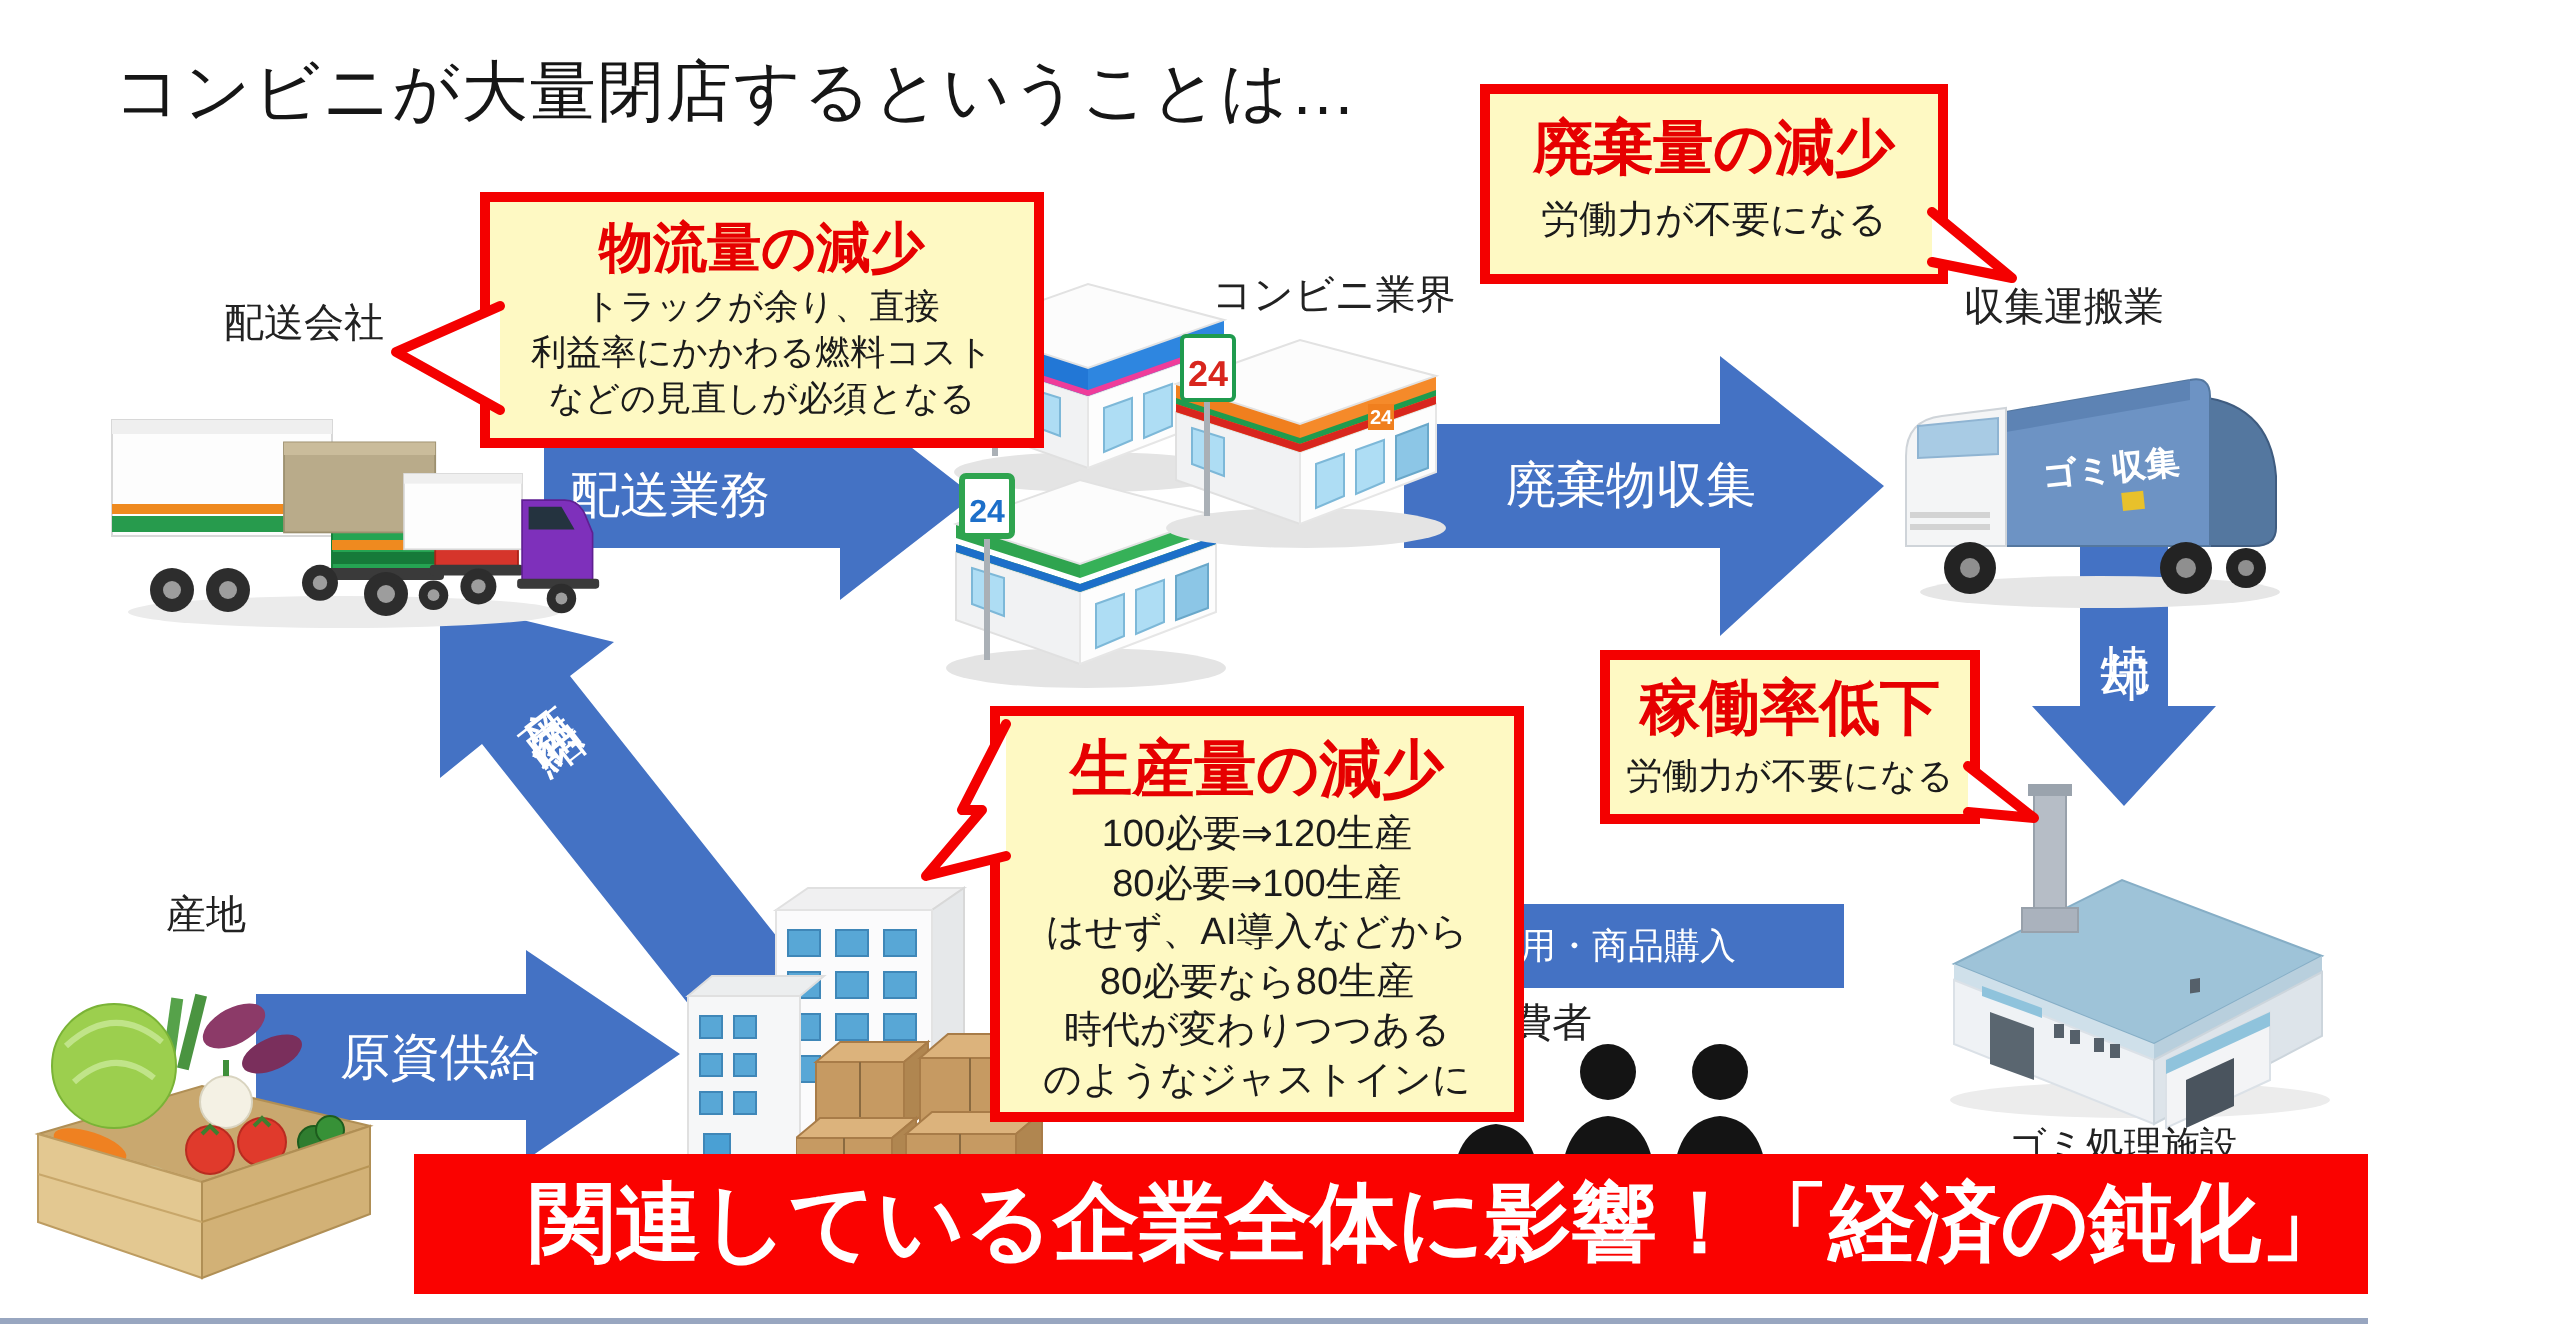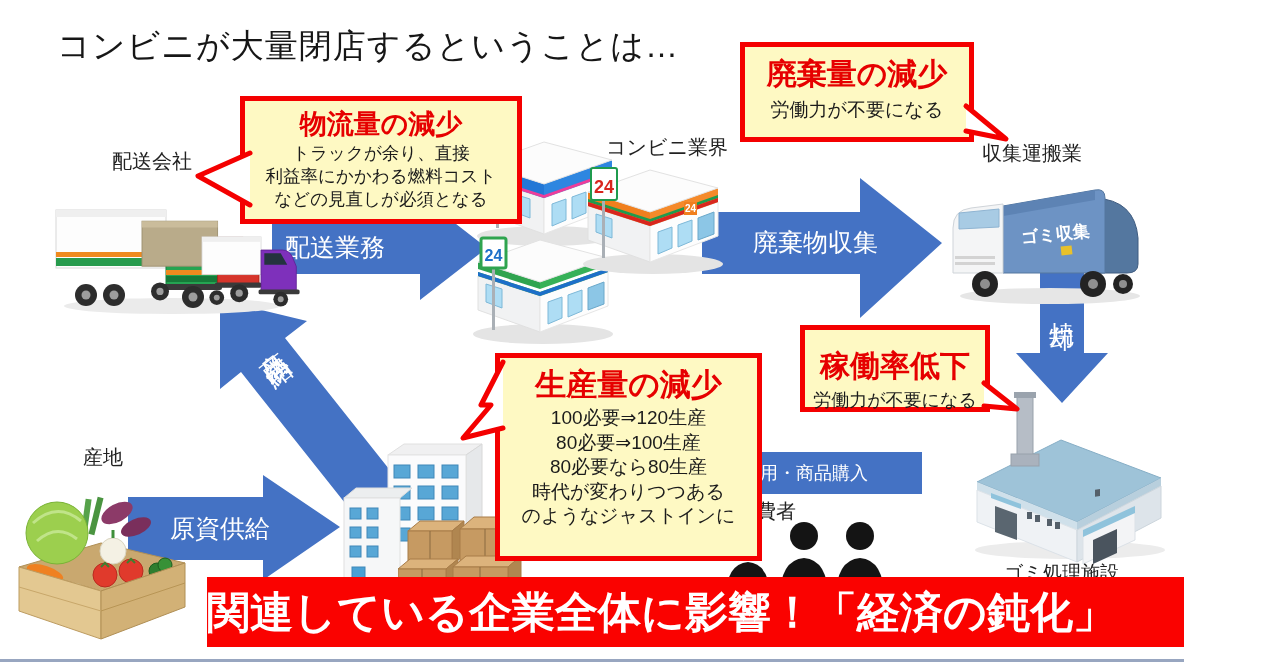--- a/index.html
+++ b/index.html
@@ -14,31 +14,31 @@
   .callout .hd{color:#e60000;font-weight:bold;white-space:nowrap;}
   .callout .bd{color:#1b1b1b;white-space:nowrap;}
   .tail{position:absolute;z-index:6;overflow:visible;}
   .tail path{fill:#ffffff;stroke:#f40000;stroke-width:5;stroke-linejoin:round;stroke-linecap:round;}
   .vtext{position:absolute;writing-mode:vertical-rl;color:#fff;z-index:3;line-height:1;}
   #supply-text{left:243px;top:348px;font-size:26px;letter-spacing:3px;transform:rotate(-38deg);transform-origin:top left;z-index:1;}
   #incin-text{left:1049px;top:302px;font-size:25px;letter-spacing:4px;}
   #purchase-bar{position:absolute;left:752px;top:452px;width:170px;height:42px;background:#4472C4;z-index:1;
                 color:#fff;font-size:18px;line-height:42px;padding-left:8px;box-sizing:border-box;white-space:nowrap;}
   #banner{position:absolute;left:207px;top:577px;width:1024px;height:70px;background:#fa0200;z-index:9;
-          color:#fff;font-size:43px;font-weight:bold;line-height:70px;white-space:nowrap;}
+          color:#fff;font-size:43px;font-weight:bold;text-align:center;line-height:70px;white-space:nowrap;}
   #bottom-line{position:absolute;left:0;top:659px;width:1280px;height:3px;background:#98a6c0;z-index:4;}
   
   #co-logistics{left:240px;top:96px;width:282px;height:128px;}
   #co-logistics .hd{font-size:27px;margin-top:5px;}
   #co-logistics .bd{font-size:17.5px;line-height:23px;}
   #co-waste{left:740px;top:42px;width:234px;height:100px;}
   #co-waste .hd{font-size:30px;margin-top:7px;}
   #co-waste .bd{font-size:19px;margin-top:2px;}
   #co-operation{left:800px;top:325px;width:190px;height:87px;}
-  #co-operation .hd{font-size:30px;margin-top:16px;}
+  #co-operation .hd{font-size:30px;margin-top:4px;}
   #co-operation .bd{font-size:18px;margin-top:1px;}
   #co-production{left:495px;top:353px;width:267px;height:208px;}
   #co-production .hd{font-size:31px;margin-top:6px;}
   #co-production .bd{font-size:19px;line-height:24.5px;}
 </style>
 </head>
 <body>
 
 <div id="stage">
 
@@ -344,20 +344,21 @@
     <div class="bd">労働力が不要になる</div>
   </div>
   <svg class="tail" style="left:972px;top:375px" width="52" height="45">
     <path d="M 12 8 L 45 34 L 12 31"></path>
   </svg>
 
   <div class="callout" id="co-production">
     <div class="hd">生産量の減少</div>
     <div class="bd">100必要⇒120生産</div>
     <div class="bd">80必要⇒100生産</div>
+    <div class="bd">はせず、AI導入などから</div>
     <div class="bd">80必要なら80生産</div>
     <div class="bd">時代が変わりつつある</div>
     <div class="bd">のようなジャストインに</div>
   </div>
   <svg class="tail" style="left:455px;top:350px" width="60" height="100">
     <path d="M 48 12 L 26 55 L 36 55 L 8 88 L 48 78"></path>
   </svg>
 
   <div id="banner">関連している企業全体に影響！「経済の鈍化」</div>
   <div id="bottom-line"></div>

